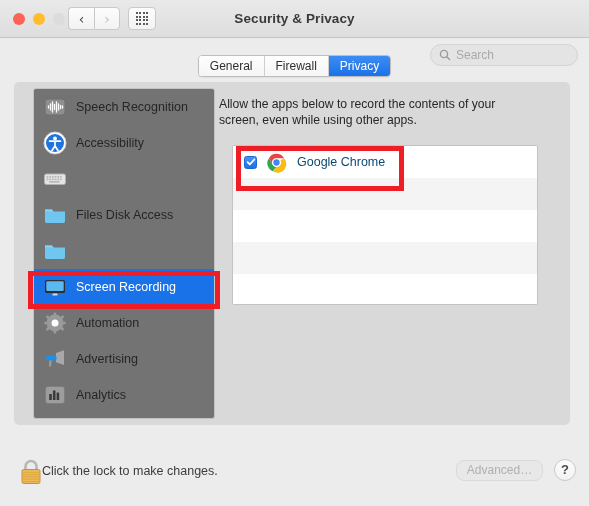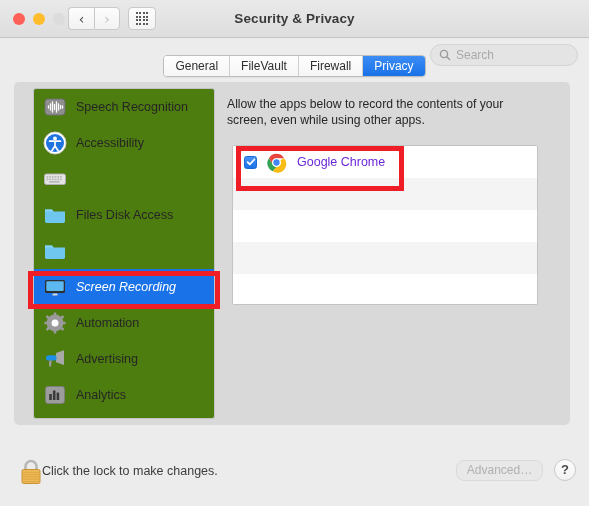--- a/index.html
+++ b/index.html
@@ -129,44 +129,44 @@
     background: #d9d9d9;
     border-radius: 5px;
     box-sizing: border-box;
   }
 
   
   .sidebar {
     position: absolute;
     left: 19px; top: 6px;
     width: 182px; height: 331px;
-    background: #4d7c0f;
+    background: #737373;
     border: 1px solid #c3c3c3;
     border-radius: 3px;
     box-sizing: border-box;
     overflow: hidden;
   }
   .srow {
     display: flex; align-items: center;
     height: 36px;
     padding-left: 9px;
     box-sizing: border-box;
   }
-  .srow.selected { background: #1a72e8; font-style: italic; }
+  .srow.selected { background: #1a72e8; }
   .srow .label {
     font-size: 12.5px; color: #262626;
     margin-left: 9px; white-space: nowrap;
   }
   .srow.selected .label { color: #fff; }
   .ico { width: 24px; height: 24px; flex: 0 0 24px; position: relative; }
 
   
   .desc {
     position: absolute;
-    left: 213px; top: 14px;
+    left: 205px; top: 14px;
     width: 310px;
     font-size: 12.2px;
     color: #272727;
     line-height: 16px;
   }
   .applist {
     position: absolute;
     left: 218px; top: 63px;
     width: 306px; height: 160px;
     background: #fff;
@@ -187,21 +187,21 @@
     width: 13px; height: 13px;
     border-radius: 2.5px;
     background: linear-gradient(to bottom,#4a93f5,#1a72e8);
     border: 1px solid #1669d6;
     box-sizing: border-box;
     display: flex; align-items: center; justify-content: center;
     flex: 0 0 13px;
   }
   .cbox svg { display: block; }
   .arow .appicon { width: 21px; height: 21px; margin-left: 9px; flex: 0 0 21px; }
-  .arow .aname { font-size: 12.5px; color: #6d28d9; margin-left: 10px; }
+  .arow .aname { font-size: 12.5px; color: #0c4a6e; margin-left: 10px; }
 
   
   .bottom {
     position: absolute; left: 0; bottom: 0;
     width: 589px; height: 58px;
   }
   .lockwrap {
     position: absolute; left: 18px; top: 8px;
     width: 26px; height: 32px;
   }
@@ -291,21 +291,20 @@
         <circle cx="5" cy="5" r="3.6" fill="none" stroke="#9a9a9a" stroke-width="1.4"></circle>
         <line x1="7.7" y1="7.7" x2="10.6" y2="10.6" stroke="#9a9a9a" stroke-width="1.4" stroke-linecap="round"></line>
       </svg>
       <span class="ph">Search</span>
     </div>
   </div>
 
   <div class="tabs">
     <div class="tabbar">
       <div class="tab">General</div>
-      <div class="tab">FileVault</div>
       <div class="tab">Firewall</div>
       <div class="tab active">Privacy</div>
     </div>
   </div>
 
   <div class="panel">
 
     <div class="sidebar">
 
       <div class="srow">

